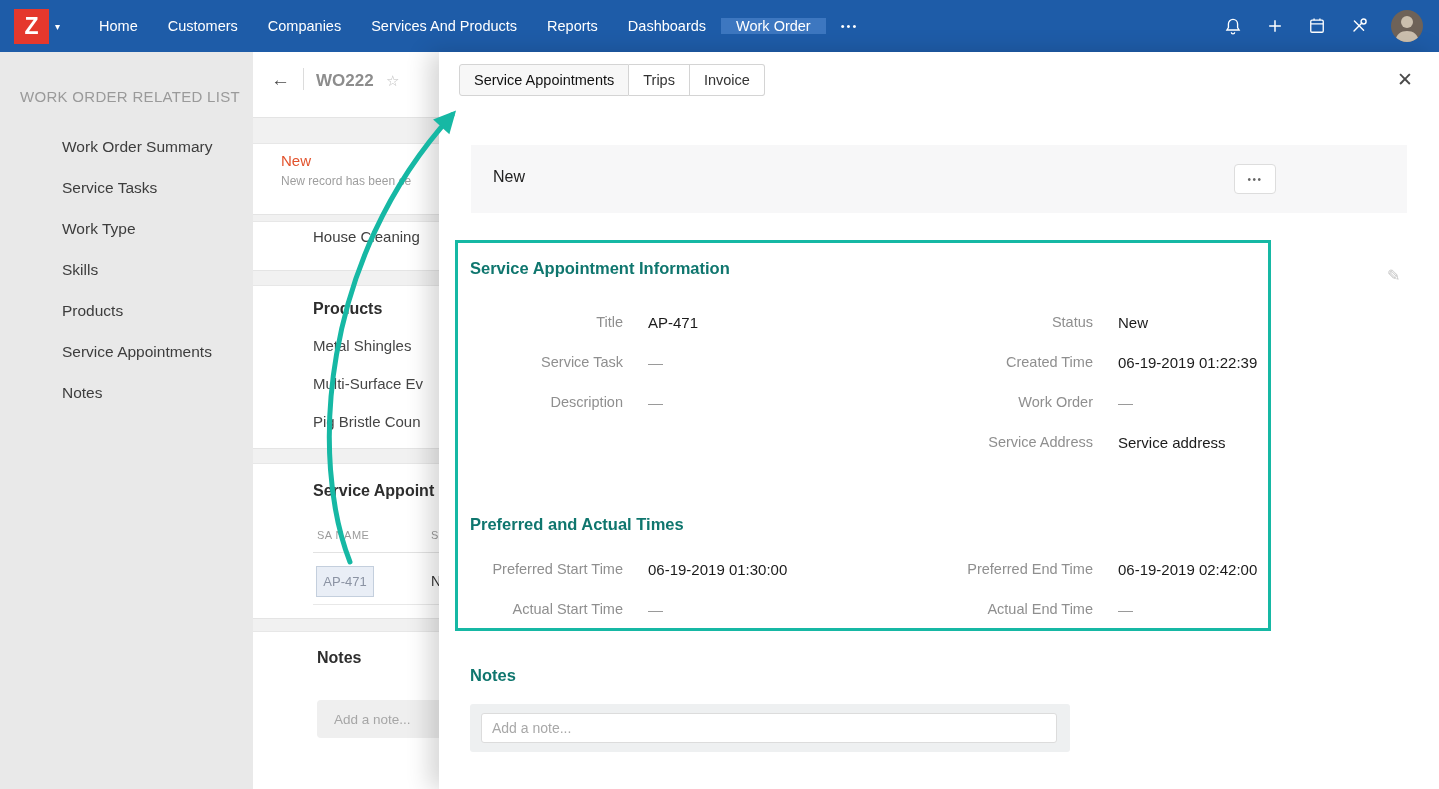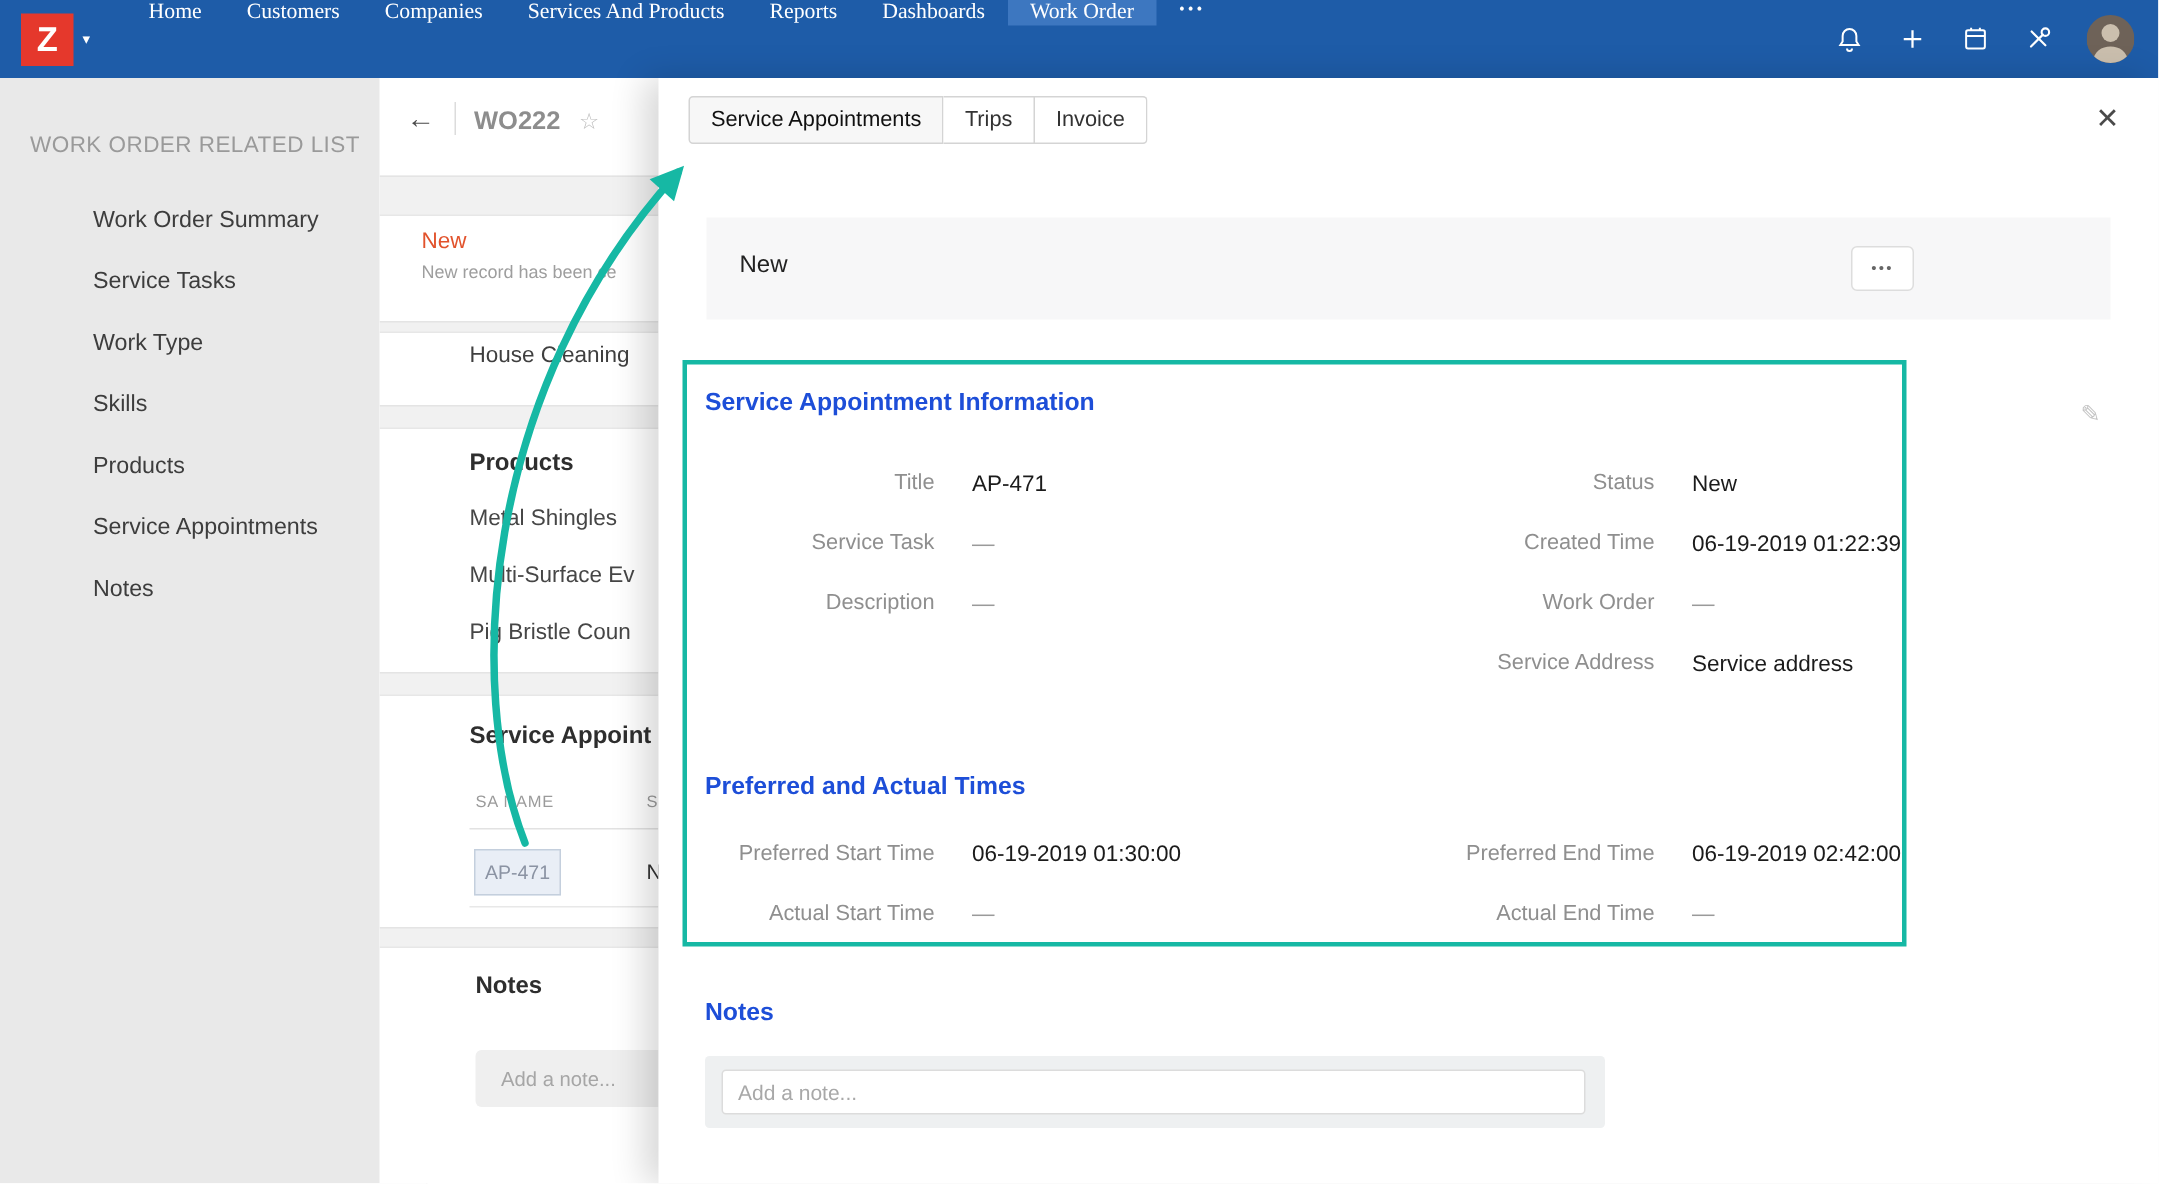--- a/index.html
+++ b/index.html
@@ -6,21 +6,21 @@
   html,body { margin:0; padding:0; }
   .page { position:relative; width:1439px; height:789px; overflow:hidden; background:#fff;
           font-family:"Liberation Sans", sans-serif; }
 
   
   .topnav { position:absolute; top:0; left:0; right:0; height:52px; background:#1e5ca8;
             display:flex; align-items:center; z-index:6; }
   .logo { width:35px; height:35px; margin-left:14px; background:#e5382c; color:#fff;
           font-weight:bold; font-size:23px; display:flex; align-items:center; justify-content:center; cursor:pointer; }
   .logo-caret { color:#fff; font-size:10px; margin-left:6px; cursor:pointer; }
-  .nav-items { display:flex; margin-left:24px; height:52px; align-items:flex-start;font-family:Liberation Serif, serif; }
+  .nav-items { display:flex; margin-left:24px; height:52px; align-items:center; }
   .nav-item { color:#fff; font-size:14.5px; padding:0 15px; display:flex; align-items:center; cursor:pointer; white-space:nowrap; }
   .nav-item.active { background:#3d77c0; }
   .nav-more { font-size:11px; letter-spacing:2px; }
   .nav-right { margin-left:auto; display:flex; align-items:center; gap:22px; margin-right:16px; }
   .nav-icon { width:20px; height:20px; cursor:pointer; display:block; }
   .avatar { width:32px; height:32px; border-radius:50%; overflow:hidden; cursor:pointer; flex-shrink:0; }
 
   
   .sidebar { position:absolute; top:52px; left:0; width:285px; bottom:0; background:#e9e9e9;
              border-right:1px solid #d8d8d8; }
@@ -60,25 +60,25 @@
   .tab:last-child { border-radius:0 3px 3px 0; }
   .tab.active { background:#f7f7f7; color:#111; }
   .close-btn { position:absolute; right:26px; top:18px; font-size:19px; color:#4a4a4a; cursor:pointer; line-height:1; }
   .status-strip { position:absolute; left:32px; top:93px; width:936px; height:68px; background:#f7f7f8; }
   .strip-status { position:absolute; left:22px; top:23px; font-size:16px; color:#222; }
   .strip-more { position:absolute; right:131px; top:19px; width:42px; height:30px; background:#fff;
                 border:1px solid #ddd; border-radius:4px; color:#666; display:flex; align-items:center;
                 justify-content:center; font-size:10px; letter-spacing:1.5px; cursor:pointer; }
   .teal-box { position:absolute; left:16px; top:188px; width:816px; height:391px;
               border:3px solid #16b8a4; z-index:20; pointer-events:none; }
-  .sec-title { position:absolute; font-size:16.5px; font-weight:bold; color:#1d4ed8; }
+  .sec-title { position:absolute; font-size:16.5px; font-weight:bold; color:#0f766e; }
   .pencil { position:absolute; left:948px; top:214px; color:#c4c4c4; font-size:16px; cursor:pointer; }
   .fcol { position:absolute; }
   .fcol.left { left:28px; width:430px; }
-  .fcol.right { left:470px; width:520px; }
+  .fcol.right { left:460px; width:520px; }
   .frow { height:40px; display:flex; align-items:center; }
   .flabel { width:156px; text-align:right; font-size:14.5px; color:#8f8f8f; flex-shrink:0; white-space:nowrap; }
   .fcol.right .flabel { width:194px; }
   .fvalue { margin-left:25px; font-size:15px; color:#1b1b1b; white-space:nowrap; }
   .fvalue.muted { color:#9a9a9a; }
   .notes-box { position:absolute; left:31px; top:652px; width:600px; height:48px; background:#eef0f1; border-radius:3px; }
   .note-input { position:absolute; left:11px; top:9px; width:576px; height:30px; border:1px solid #dcdcdc;
                 border-radius:3px; font-size:14px; padding:0 10px; color:#333; background:#fff;
                 font-family:"Liberation Sans", sans-serif; }
   .note-input::placeholder { color:#a8a8a8; }

